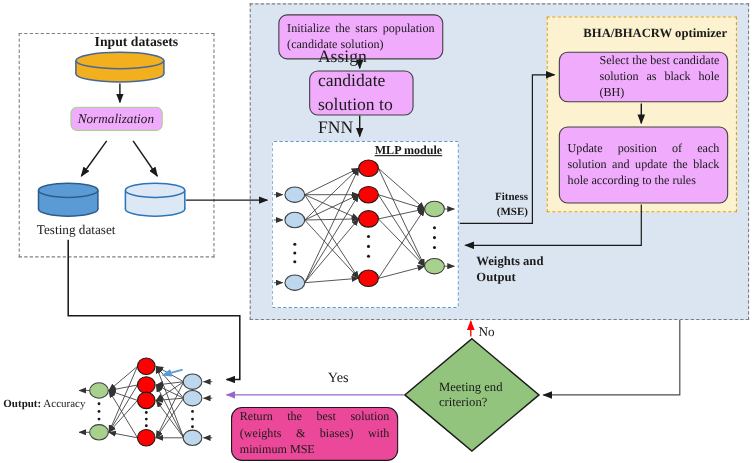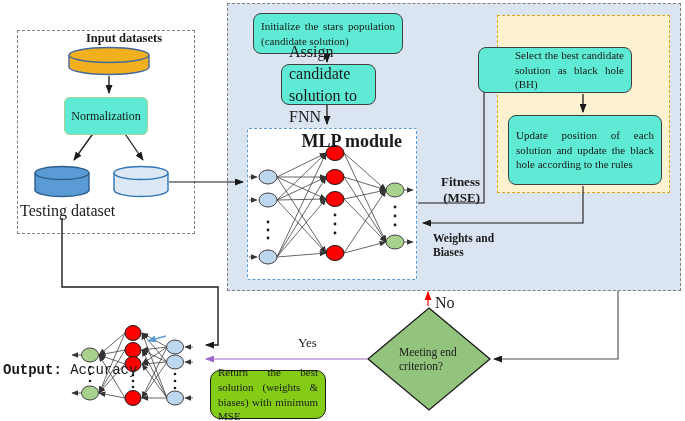--- a/index.html
+++ b/index.html
@@ -4,24 +4,24 @@
 <style>
   html,body{margin:0;padding:0;background:#fff;}
   #canvas{position:relative;width:685px;height:421px;background:#ffffff;
           font-family:"Liberation Serif", serif;color:#1a1a1a;overflow:hidden;}
   .layer{position:absolute;left:0;top:0;}
   .panel{position:absolute;box-sizing:border-box;}
   .panel.left{left:17px;top:30px;width:178px;height:204px;background:#ffffff;border:1px dashed #808080;}
   .panel.main{left:227px;top:3px;width:454px;height:288px;background:#dbe5f1;border:1px dashed #7f7f7f;}
   .panel.mlp{left:247px;top:128px;width:170px;height:152px;background:#ffffff;border:1.5px dashed #5b9bd5;border-radius:2px;}
   .panel.opt{left:497px;top:15px;width:173px;height:178px;background:#fcf2d0;border:1.5px dashed #d9a521;}
-  .box{position:absolute;box-sizing:border-box;background:#5eead4;border:1.2px solid #404040;border-radius:8px;
+  .box{position:absolute;box-sizing:border-box;background:#f0abfc;border:1.2px solid #404040;border-radius:8px;
        font-size:11px;line-height:1.35;padding:4px 7px;display:flex;align-items:center;}
   .box .jt{width:100%;text-align:justify;text-align-last:left;}
-  .lbl{position:absolute;font-size:16px;white-space:nowrap;}
+  .lbl{position:absolute;font-size:12px;white-space:nowrap;}
   .lbl.b{font-weight:bold;}
   .wrap{white-space:normal;}
   svg{position:absolute;left:0;top:0;}
   .txt-center{text-align:right;}
 </style>
 </head>
 <body>
 
 <div id="canvas">
 
@@ -203,52 +203,53 @@
         <circle cx="133" cy="381" r="1.3"></circle>
         <circle cx="133" cy="387" r="1.3"></circle>
       <circle cx="175" cy="374" r="1.3"></circle>
         <circle cx="175" cy="381" r="1.3"></circle>
         <circle cx="175" cy="388" r="1.3"></circle>
     </g>
   </svg>
 
   <div class="lbl b txt-center" style="left:50px;top:31px;width:112px;position:absolute;font-size:12.5px;">Input datasets</div>
 
-  <div class="box" style="left:64px;top:97px;width:84px;height:38px;border:1.3px solid #a9d18e;border-radius:6px;justify-content:center;">
+  <div class="box" style="left:64px;top:97px;width:84px;height:22px;border:1.3px solid #a9d18e;border-radius:6px;justify-content:flex-end;font-style:italic;">
     <span style="font-size:12px;">Normalization</span>
   </div>
 
   <div class="lbl txt-center" style="left:20px;top:202px;width:85px;">Testing dataset</div>
 
   <div class="box" style="left:253px;top:13px;width:150px;height:41px;">
     <div class="jt">Initialize the stars population (candidate solution)</div>
   </div>
 
   <div class="box" style="left:281px;top:64px;width:95px;height:41px;font-size:16px;">
     <div>Assign candidate solution to FNN</div>
   </div>
 
-  <div class="lbl b txt-center" style="left:262px;top:131px;width:140px;position:absolute;font-size:18px;">MLP module</div>
-
-  <div class="lbl b wrap txt-center" style="left:428px;top:174px;width:52px;font-size:13px;line-height:1.25;white-space:normal;">Fitness (MSE)</div>
-
-  <div class="lbl b wrap" style="left:433px;top:231px;width:72px;font-size:11.5px;line-height:1.25;white-space:normal;">Weights and Biases</div>
-
-
-  <div class="box" style="left:478px;top:47px;width:154px;height:46px;padding-left:36px;">
+  <div class="lbl b txt-center" style="left:262px;top:131px;width:140px;position:absolute;font-size:11px;text-decoration:underline;">MLP module</div>
+
+  <div class="lbl b wrap txt-center" style="left:428px;top:174px;width:52px;font-size:10px;line-height:1.25;white-space:normal;">Fitness (MSE)</div>
+
+  <div class="lbl b wrap" style="left:433px;top:231px;width:72px;font-size:11.5px;line-height:1.25;white-space:normal;">Weights and Output</div>
+
+  <div class="lbl b txt-center" style="left:507px;top:25px;width:154px;font-size:11.5px;">BHA/BHACRW optimizer</div>
+
+  <div class="box" style="left:508px;top:47px;width:154px;height:46px;padding-left:36px;">
     <div class="jt">Select the best candidate solution as black hole (BH)</div>
   </div>
 
   <div class="box" style="left:508px;top:115px;width:154px;height:70px;">
     <div class="jt">Update position of each solution and update the black hole according to the rules</div>
   </div>
 
   <div class="lbl wrap" style="left:399px;top:345px;width:66px;font-size:11.5px;line-height:1.25;white-space:normal;">Meeting end criterion?</div>
   <div class="lbl" style="left:435px;top:294px;">No</div>
   <div class="lbl" style="left:298px;top:335px;font-size:13px;">Yes</div>
 
-  <div class="box" style="left:210px;top:370px;width:116px;height:49px;background:#84cc16;border:1.3px solid #1a1a1a;border-radius:10px;">
+  <div class="box" style="left:210px;top:370px;width:152px;height:49px;background:#ec4899;border:1.3px solid #1a1a1a;border-radius:10px;">
     <div class="jt">Return the best solution (weights &amp; biases) with minimum MSE</div>
   </div>
 
-  <div class="lbl" style="left:3px;top:362px;font-size:14px;font-family:Liberation Mono, monospace;"><span class="b" style="font-weight:bold;">Output:</span><span> Accuracy</span></div>
+  <div class="lbl" style="left:3px;top:362px;font-size:10px;"><span class="b" style="font-weight:bold;">Output:</span><span> Accuracy</span></div>
 
 </div>
 
 </body></html>

